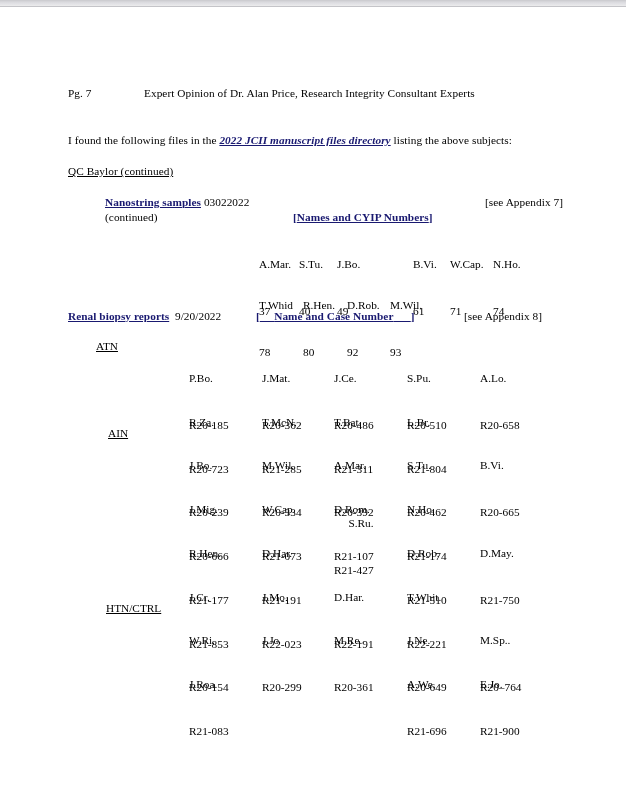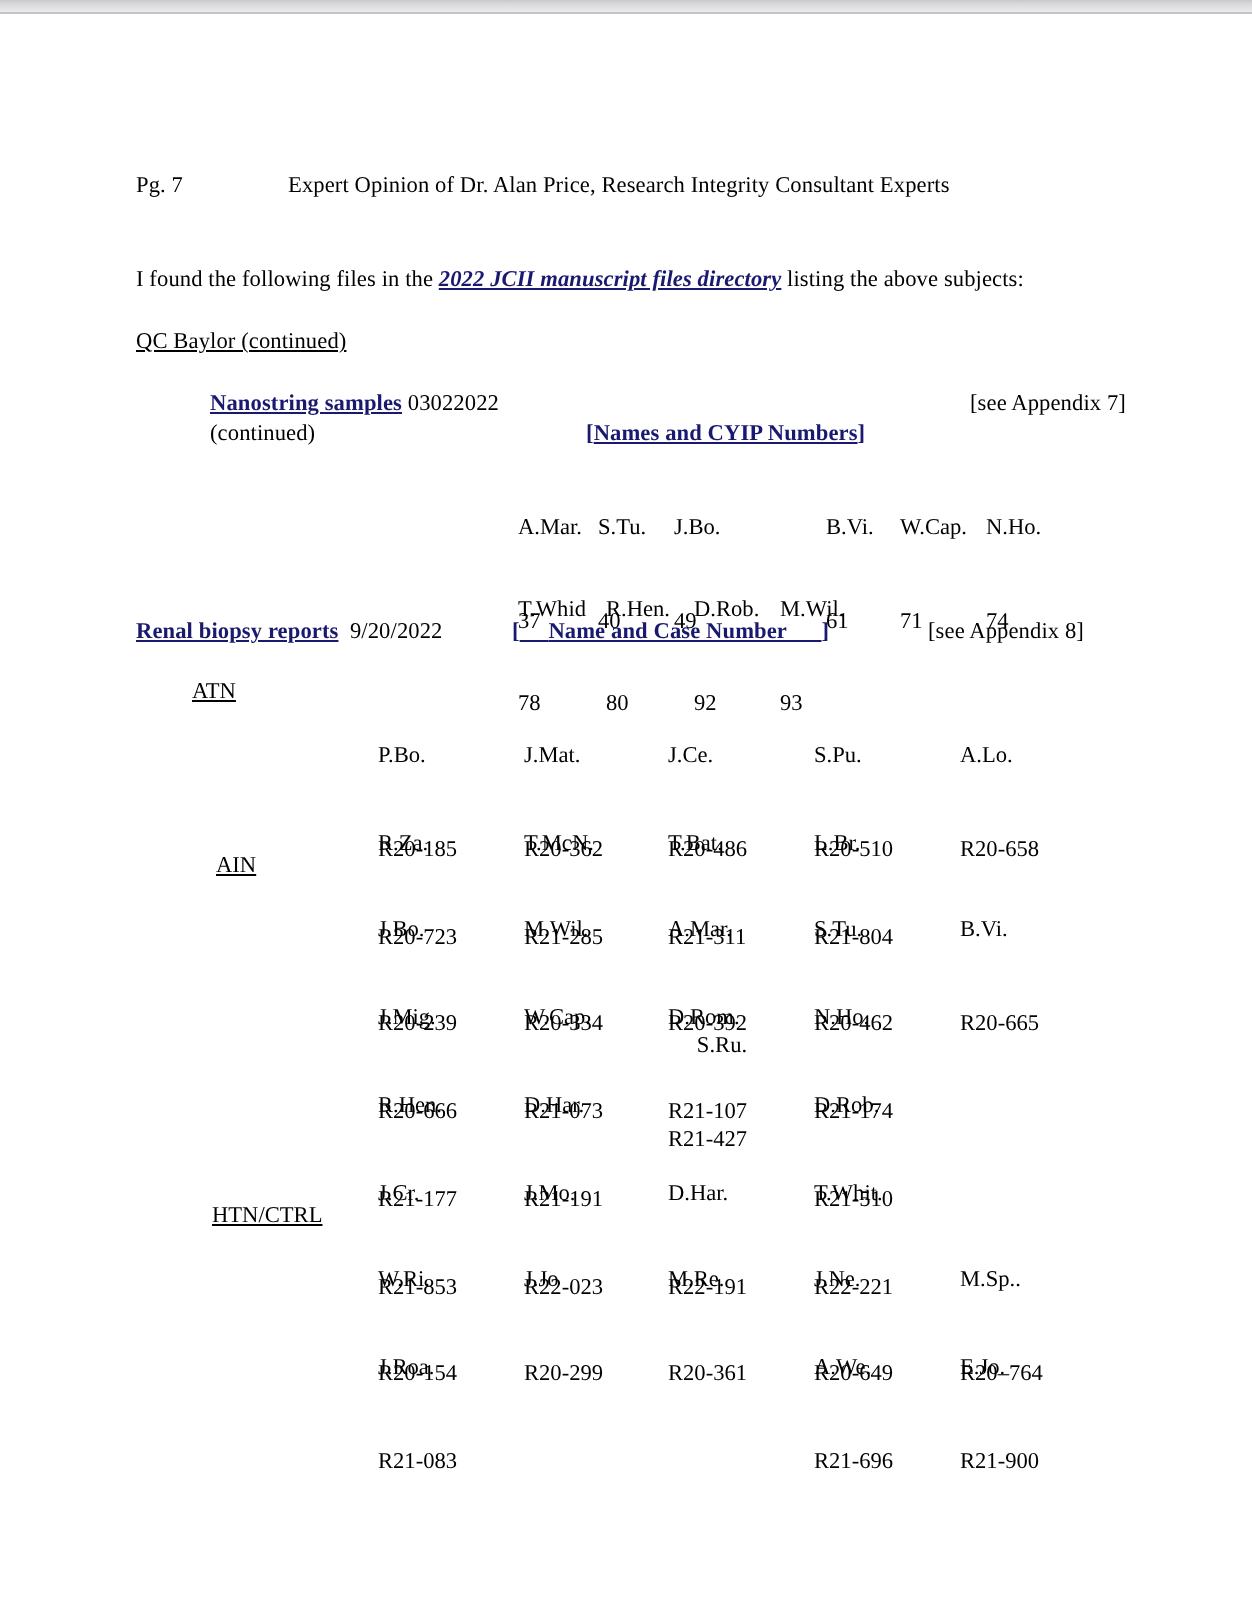--- a/index.html
+++ b/index.html
@@ -228,20 +228,24 @@
       <div>R21-191</div>
     </div>
     <div class="cell" style="left:334px; top:477px;text-align:right;">
       <div>S.Ru.</div>
       <div>R21-427</div>
     </div>
     <div class="cell" style="left:407px; top:507px;">
       <div>D.Rob.</div>
       <div>R21-510</div>
     </div>
+    <div class="cell" style="left:480px; top:507px;">
+      <div>D.May.</div>
+      <div>R21-750</div>
+    </div>
 
     <div class="cell" style="left:189px; top:551px;">
       <div>J.Cr.</div>
       <div>R21-853</div>
     </div>
     <div class="cell" style="left:262px; top:551px;">
       <div>J.Mo.</div>
       <div>R22-023</div>
     </div>
     <div class="cell" style="left:334px; top:551px;">

